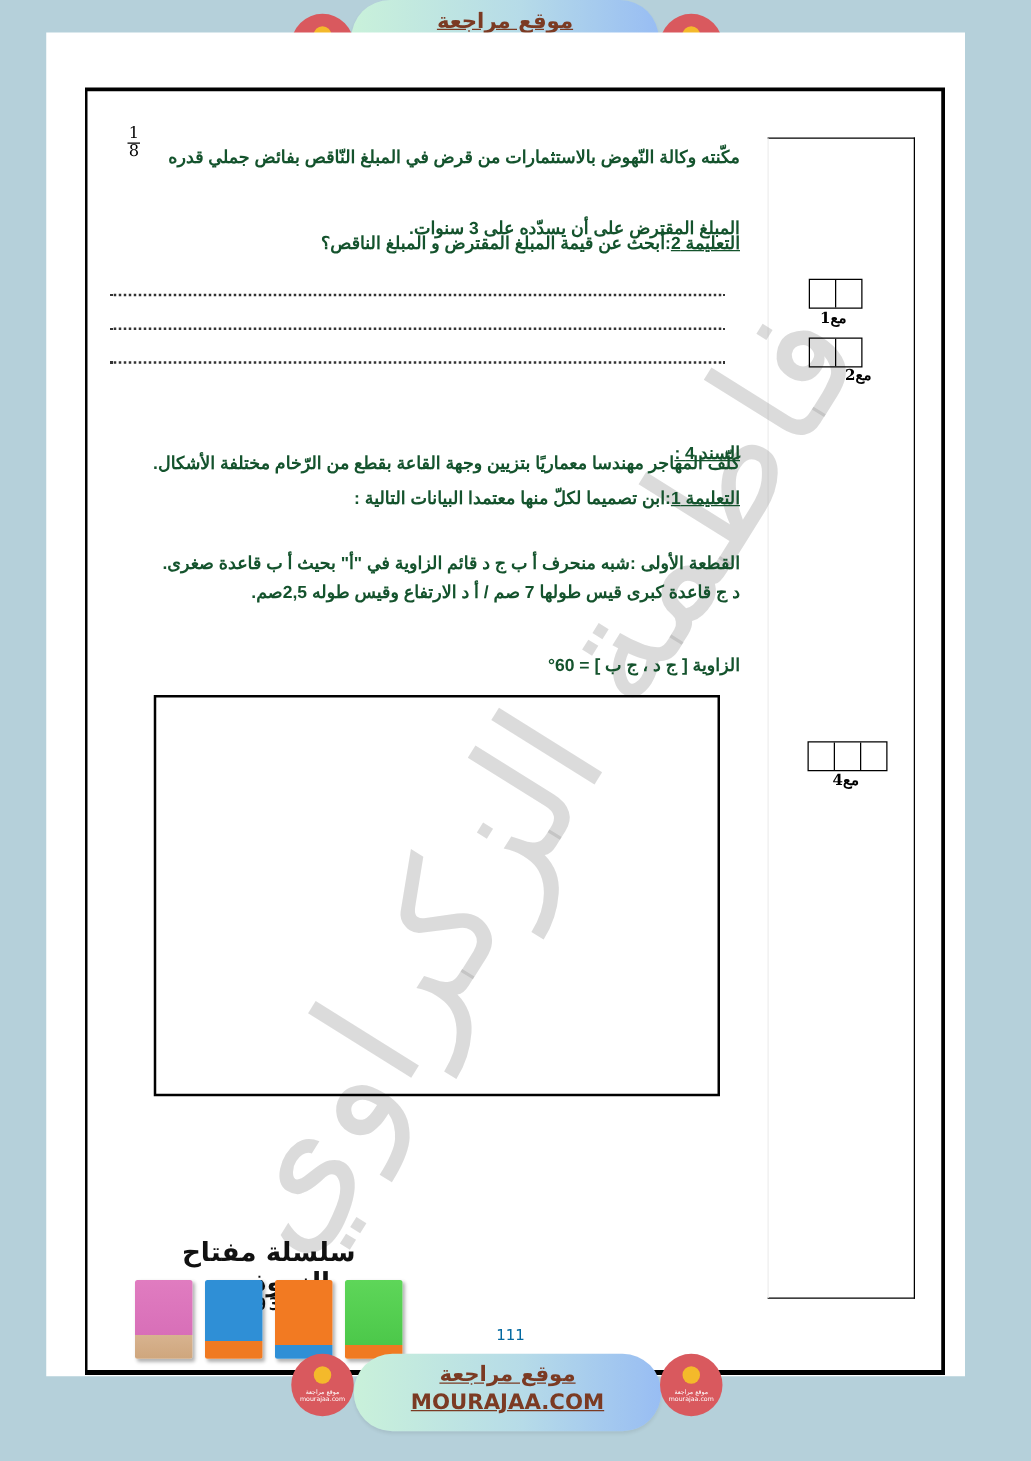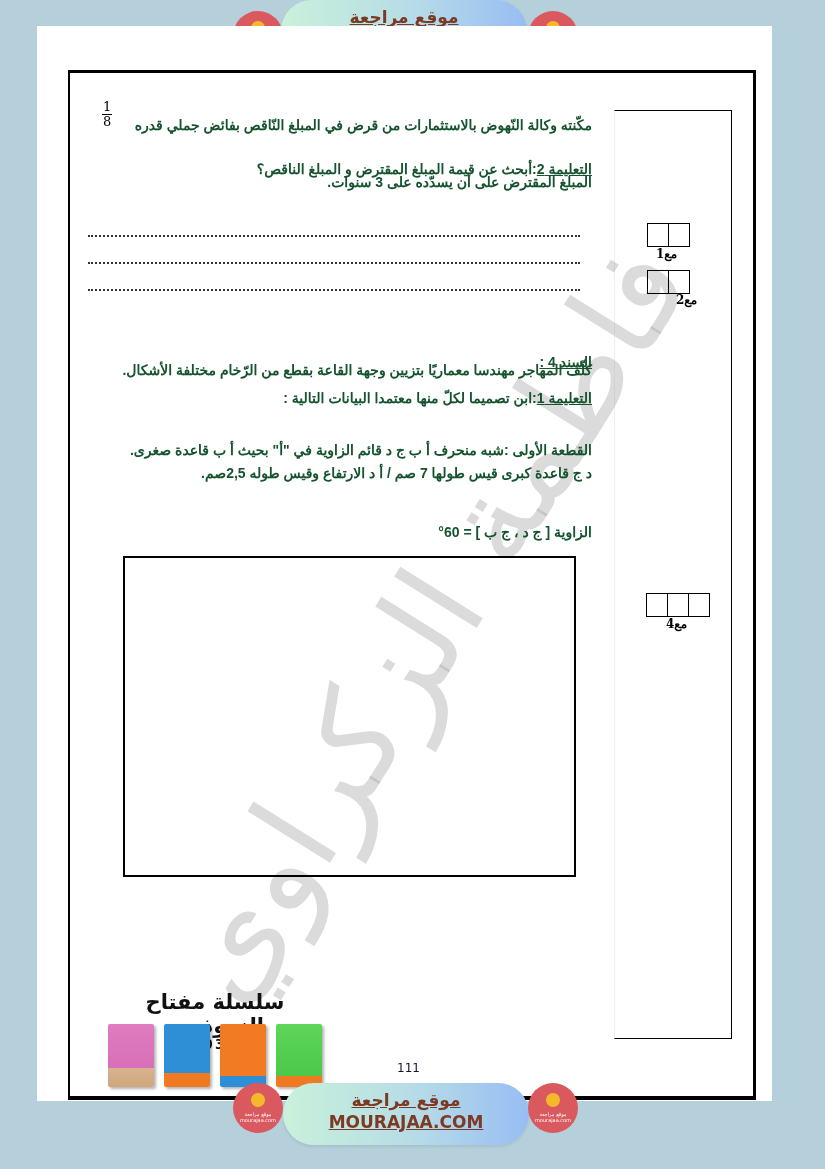--- a/index.html
+++ b/index.html
@@ -26,21 +26,21 @@
   .banner .ar { font-family:"DejaVu Sans", sans-serif; font-size:17px; font-weight:bold; color:#7b3a23; text-decoration:underline; margin-top:6px; direction:rtl; line-height:22px; }
   .banner .en { font-family:"DejaVu Sans", sans-serif; font-size:17px; font-weight:bold; color:#7b3a23; text-decoration:underline; line-height:22px; }
   .logo { position:absolute; width:50px; height:50px; border-radius:50%; background:#d9595e; }
   .logo .dot { position:absolute; left:18px; top:10px; width:14px; height:14px; border-radius:50%; background:#f4b92b; }
   .logo .tiny { position:absolute; left:0; right:0; top:28px; font-size:5px; color:#fff; text-align:center; line-height:6px; }
   .brand { position:absolute; left:110px; top:990px; width:210px; }
   .brand-title { font-family:"DejaVu Sans", sans-serif; font-weight:bold; font-size:21px; direction:rtl; text-align:center; color:#111; letter-spacing:2px; }
   .brand-phone { font-family:"DejaVu Sans Mono", monospace; font-weight:bold; font-size:14px; text-align:center; color:#111; letter-spacing:2px; margin-top:-2px; }
   .books { position:absolute; left:108px; top:1024px; display:flex; gap:10px; }
   .book { width:46px; height:63px; border-radius:2px; box-shadow:2px 2px 3px rgba(0,0,0,0.3); }
-  .page-num { position:absolute; left:397px; top:1061px; font-family:"DejaVu Sans", sans-serif; font-size:12px; color:#0f172a; }
+  .page-num { position:absolute; left:397px; top:1061px; font-family:"DejaVu Sans", sans-serif; font-size:12px; color:#0369a1; }
 </style>
 </head>
 <body>
 
 <div class="logo" style="left:233px; top:11px;">
   <div class="dot"></div>
   <div class="tiny"><span>موقع مراجعة</span><br><span>mourajaa.com</span></div>
 </div>
 <div class="banner" style="left:281px; top:0px;">
   <div class="ar">موقع مراجعة</div>
@@ -57,21 +57,21 @@
 
 <div class="watermark">فاطمة الزكراوي</div>
 
 <div class="frac">
   <div class="num">1</div>
   <div>8</div>
 </div>
 
 <div class="text" style="top:117px;">مكّنته وكالة النّهوض بالاستثمارات من قرض في المبلغ النّاقص بفائض جملي قدره</div>
 <div class="text" style="top:146px;margin-top:28px;">المبلغ المقترض على أن يسدّده على 3 سنوات.</div>
-<div class="text" style="top:161px;">
+<div class="text" style="top:186px;">
   <span class="u">التعليمة 2</span><span>:أبحث عن قيمة المبلغ المقترض و المبلغ الناقص؟</span>
 </div>
 
 <div class="dots" style="top:235px;"></div>
 <div class="dots" style="top:262px;"></div>
 <div class="dots" style="top:289px;"></div>
 
 <div class="text u" style="top:317px;margin-top:37px;">السند 4 :</div>
 <div class="text" style="top:362px;">كلّف المهاجر مهندسا معماريًا بتزيين وجهة القاعة بقطع من الرّخام مختلفة الأشكال.</div>
 <div class="text" style="top:390px;">

